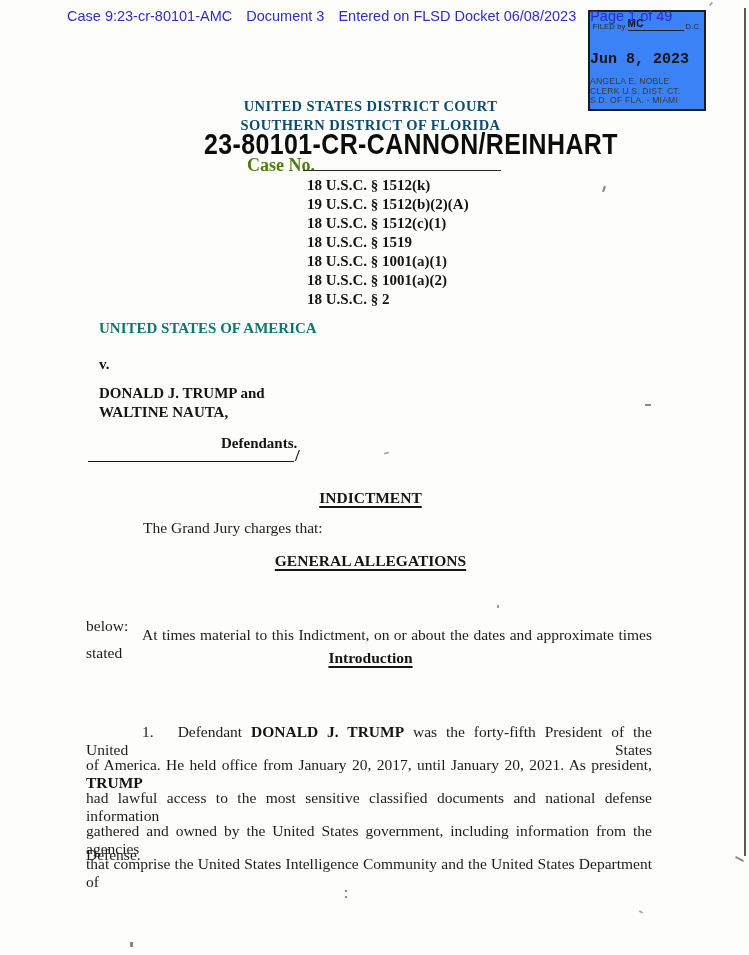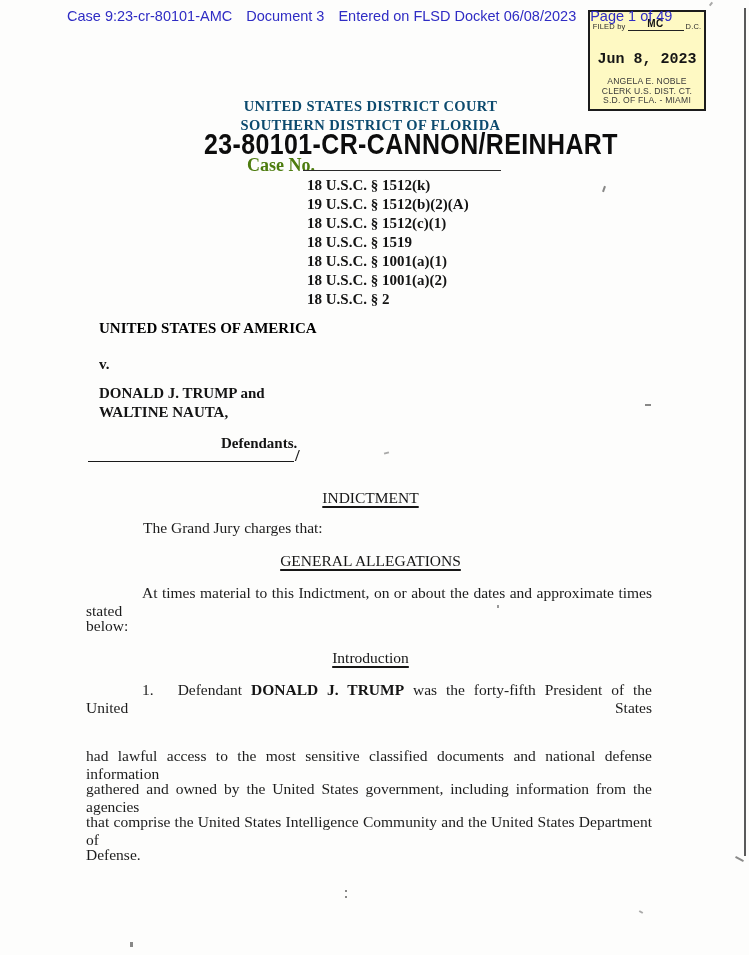--- a/index.html
+++ b/index.html
@@ -11,22 +11,22 @@
   
   .blue-header {
     position:absolute; left:67px; top:8px; z-index:3;
     font-family:"Liberation Sans", sans-serif; font-size:14.5px; color:#2f2cc4;
     white-space:nowrap;
   }
   .blue-header span { margin-right:14px; }
   
   .stamp-box {
     position:absolute; left:588px; top:10px; width:118px; height:101px; z-index:1;
-    border:2.5px solid #1c1c1c; background:#fef9c3;
-    font-family:"Liberation Sans", sans-serif; text-align:center;
+    border:2.5px solid #1c1c1c; background:#3b82f6;
+    font-family:"Liberation Sans", sans-serif; 
   }
   .filed-row {
     display:flex; align-items:flex-end; justify-content:center;
     margin-top:5px; font-size:7.5px; color:#2a2a2a; letter-spacing:.2px;
   }
   .filed-initials {
     display:inline-block; width:56px; border-bottom:1.5px solid #222;
     font-size:10px; font-weight:bold; color:#111; letter-spacing:.5px;
     margin:0 2px; line-height:13px;
   }
@@ -45,37 +45,37 @@
     position:absolute; left:204px; top:127px; z-index:2;
     font-family:"Liberation Sans", sans-serif; font-weight:bold; font-size:30px;
     color:#0d0d0d; white-space:nowrap; transform:scaleX(.83); transform-origin:left top;
     letter-spacing:.5px;
   }
   .case-no-label { position:absolute; left:247px; top:155px; font-weight:bold; font-size:18px; color:#4d7c0f; }
   .case-no-line { position:absolute; left:303px; top:154px; width:198px; height:17px; border-bottom:1.6px solid #2a2a2a; }
   
   .statutes { position:absolute; left:307px; top:176px; font-weight:bold; font-size:15px; line-height:19px; color:#141414; }
   
-  .plaintiff { position:absolute; left:99px; top:320px; font-weight:bold; font-size:15px; color:#000000; }
+  .plaintiff { position:absolute; left:99px; top:320px; font-weight:bold; font-size:15px; color:#0f766e; }
   .versus { position:absolute; left:99px; top:356px; font-weight:bold; font-size:15px; color:#141414; }
   .defendants-names { position:absolute; left:99px; top:384px; font-weight:bold; font-size:15px; line-height:19px; color:#141414; }
   .defendants-label { position:absolute; left:185px; top:435px; font-weight:bold; font-size:15px; color:#141414;margin-left:36px; }
   .caption-rule { position:absolute; left:88px; top:444px; width:206px; height:18px; border-bottom:1.8px solid #1a1a1a; }
   .caption-slash { position:absolute; left:295px; top:446px; font-weight:bold; font-size:17px; color:#141414; }
   
   .heading {
     position:absolute; left:0; width:741px; text-align:center;
-    font-weight:normal; font-size:15.5px; color:#161616;
+    font-weight:bold; font-size:15.5px; color:#161616;
   }
   .heading u, .heading span { text-decoration:underline; text-decoration-thickness:1.5px; text-underline-offset:3px; }
   
   .bodyline {
     position:absolute; left:86px; width:566px; font-size:15.5px; color:#1c1c1c; white-space:normal;
   }
-  .jline { text-align:justify; text-align-last:justify; }
+  .jline { text-align:justify; text-align-last:justify;margin-top:42px; }
   .sp { display:inline-block; }
   .sp56 { width:56px; } .sp24 { width:24px; }
   .indent57 { padding-left:57px; }
   b { font-weight:bold; color:#141414; }
   
   .speck { position:absolute; background:#555; opacity:.7; }
 </style>
 </head>
 <body>
 
@@ -135,20 +135,21 @@
   <div class="bodyline indent57" style="top:519px;">The Grand Jury charges that:</div>
 
   <div class="heading" style="top:552px;"><span>GENERAL ALLEGATIONS</span></div>
 
   <div class="bodyline jline" style="top:584px;"><span class="sp sp56"></span><span>At times material to this Indictment, on or about the dates and approximate times stated</span></div>
   <div class="bodyline" style="top:617px;">below:</div>
 
   <div class="heading" style="top:649px;"><span>Introduction</span></div>
 
   <div class="bodyline jline" style="top:681px;"><span class="sp sp56"></span><span>1.</span><span class="sp sp24"></span><span>Defendant </span><b>DONALD J. TRUMP</b><span> was the forty-fifth President of the United States</span></div>
+  <div class="bodyline jline" style="top:714px;"><span>of America.  He held office from January 20, 2017, until January 20, 2021.  As president, </span><b>TRUMP</b></div>
   <div class="bodyline jline" style="top:747px;">had lawful access to the most sensitive classified documents and national defense information</div>
   <div class="bodyline jline" style="top:780px;">gathered and owned by the United States government, including information from the agencies</div>
   <div class="bodyline jline" style="top:813px;">that comprise the United States Intelligence Community and the United States Department of</div>
   <div class="bodyline" style="top:846px;">Defense.</div>
 
   <div class="speck" style="left:603px;top:186px;width:2px;height:6px;transform:rotate(20deg);"></div>
   <div class="speck" style="left:645px;top:404px;width:6px;height:2px;"></div>
   <div class="speck" style="left:384px;top:452px;width:5px;height:2px;transform:rotate(-15deg);opacity:.5;"></div>
   <div class="speck" style="left:497px;top:605px;width:2px;height:3px;opacity:.6;"></div>
   <div class="speck" style="left:345px;top:890px;width:2px;height:2px;"></div>

